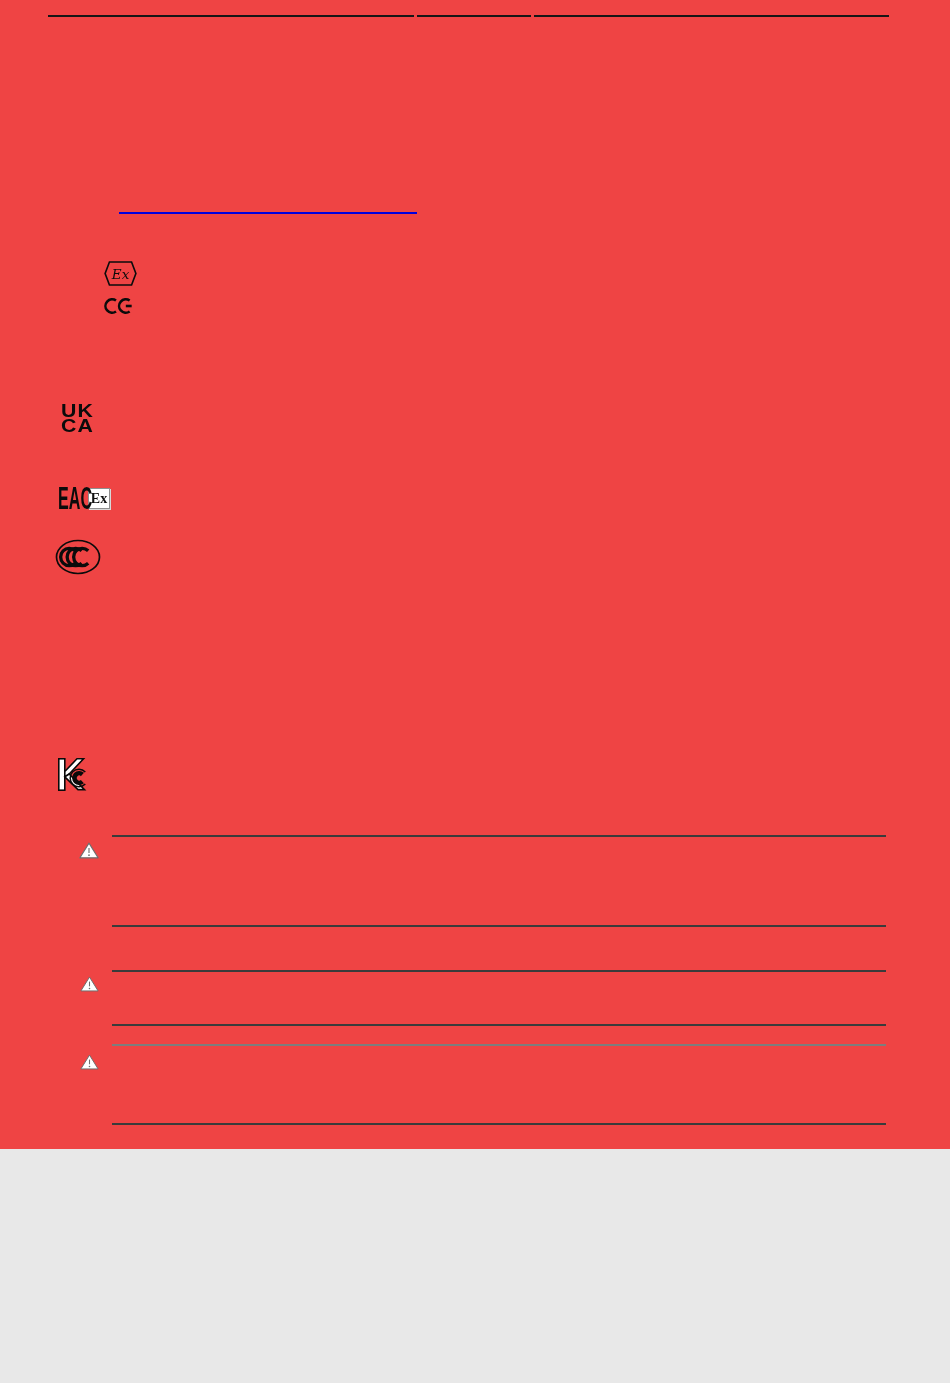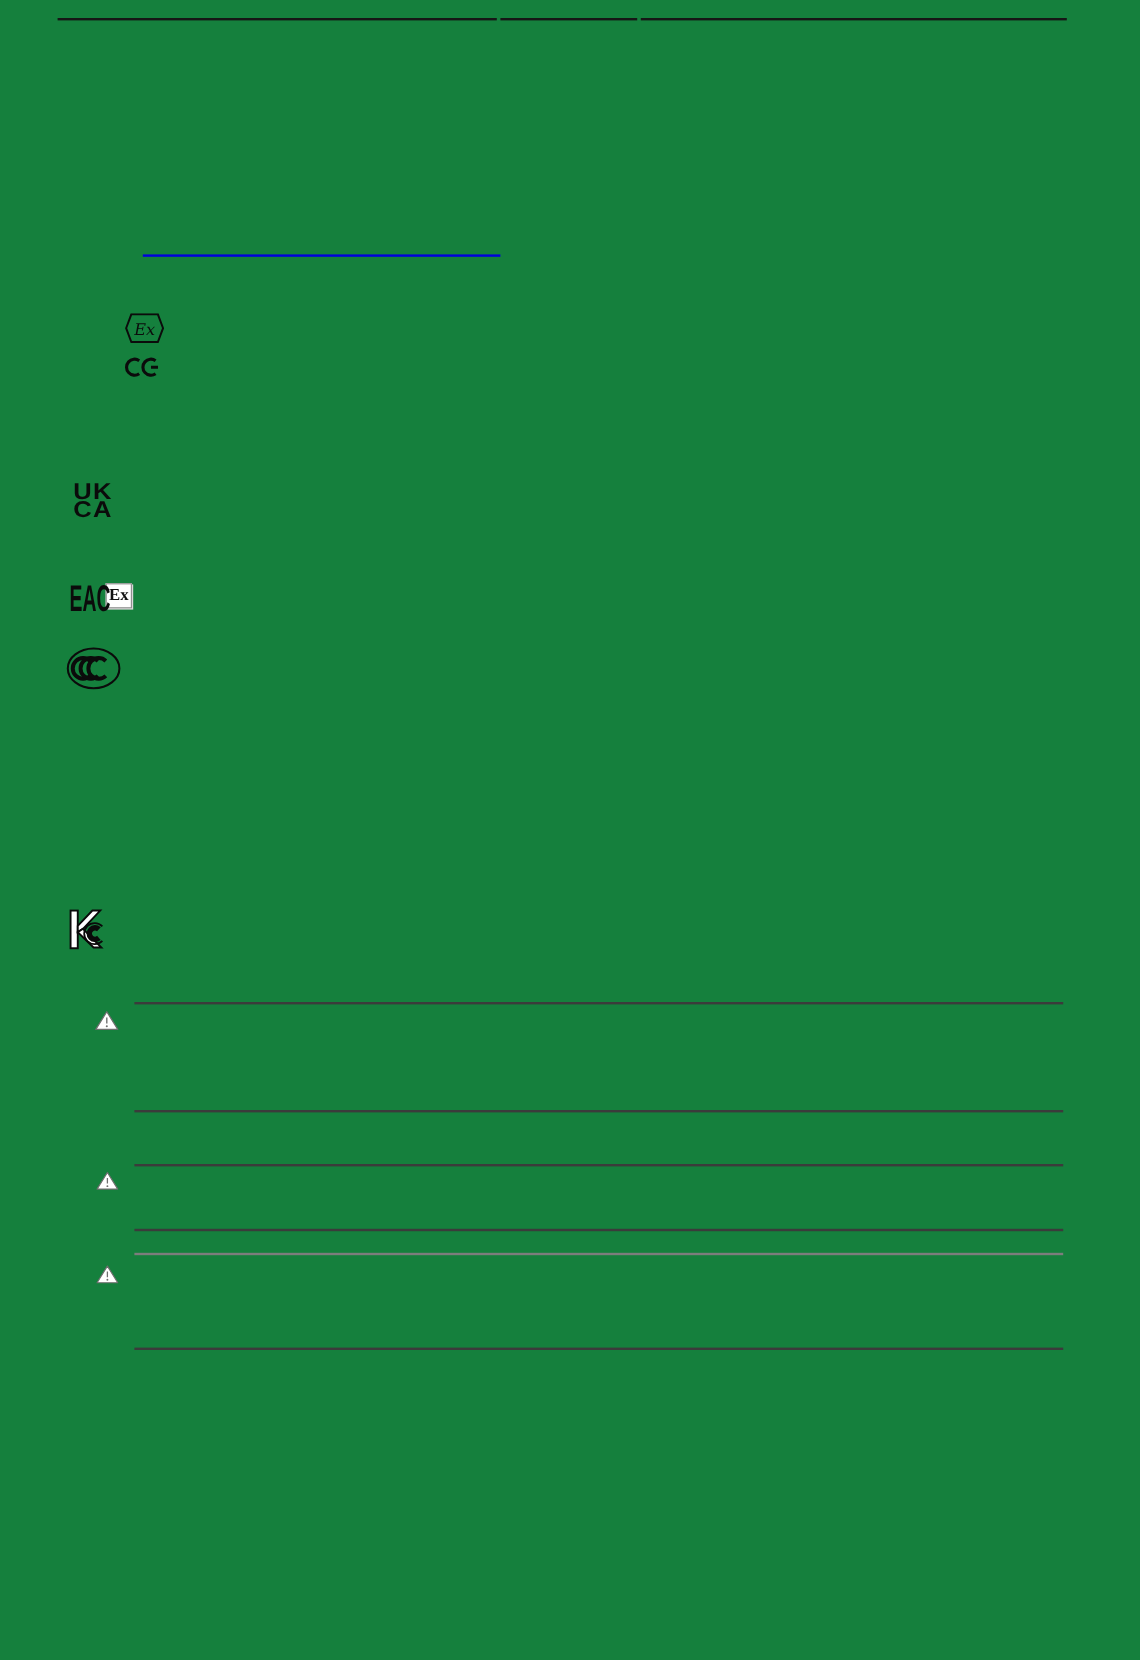--- a/index.html
+++ b/index.html
@@ -1,20 +1,20 @@
 <!DOCTYPE html>
 <html><head>
 <meta charset="utf-8">
 <style>
   html, body { margin: 0; padding: 0; background: #e8e8e8; }
   .page {
     position: relative;
     width: 950px;
-    height: 1383px;
-    background: #15803d;
+    height: 1149px;
+    background: #ef4444;
     font-family: "Liberation Sans", sans-serif;
     overflow: hidden;
   }
   .abs { position: absolute; }
 
   
   .rule { position: absolute; height: 2px; background: #161616; }
   .section-rule { position: absolute; height: 2px; background: #3b3b3b; }
   .section-rule.gray { background: #7d7d7d; }
   .link-underline { position: absolute; height: 2px; background: #0000dd; cursor: pointer; }
@@ -25,21 +25,21 @@
     font-weight: bold;
     font-size: 19px;
     line-height: 14.5px;
     letter-spacing: 1px;
     color: #0b0b0b;
     transform: scaleX(1.12);
     transform-origin: left top;
   }
 
   
-  .eac-wrap { left: 58px; top: 486px; display: flex; }
+  .eac-wrap { left: 58px; top: 486px; display: flex; align-items: center; }
   .eac-text {
     font-weight: bold;
     font-size: 31px;
     line-height: 25px;
     color: #0b0b0b;
     transform: scaleX(0.52);
     transform-origin: left center;
     width: 30px;
     white-space: nowrap;
   }

